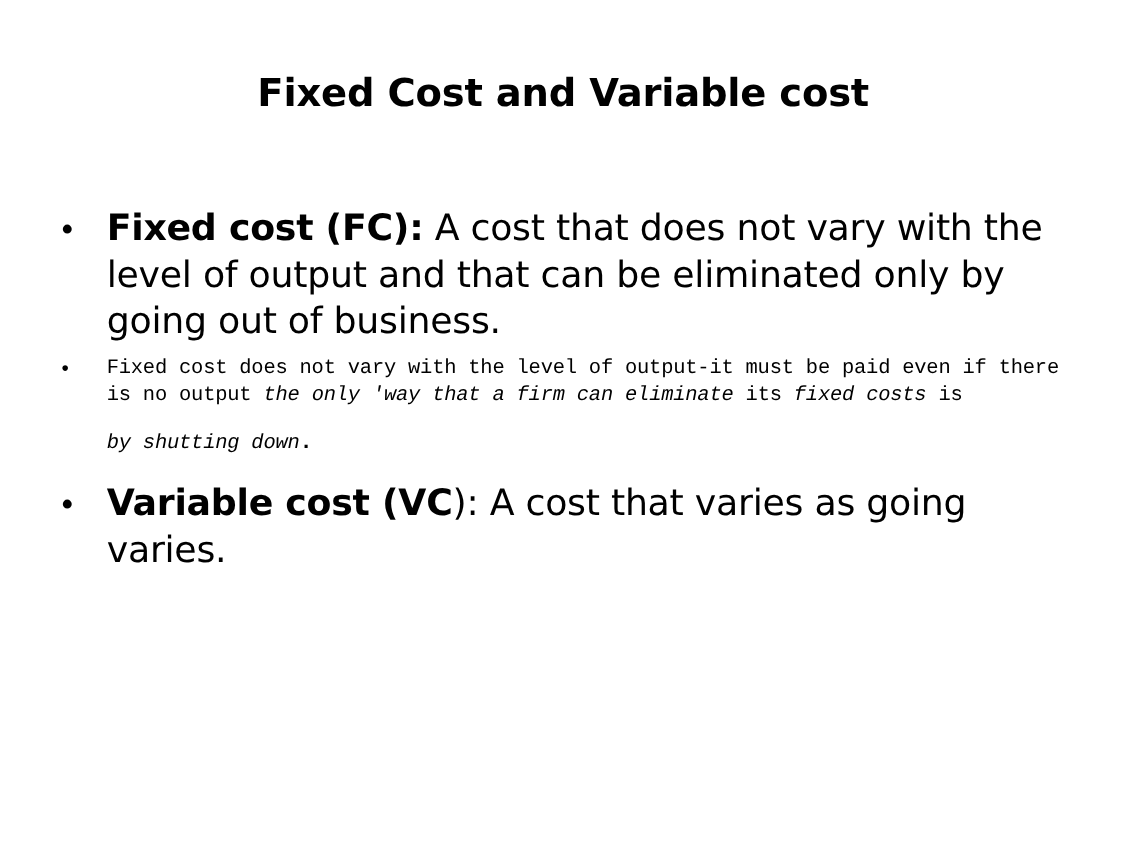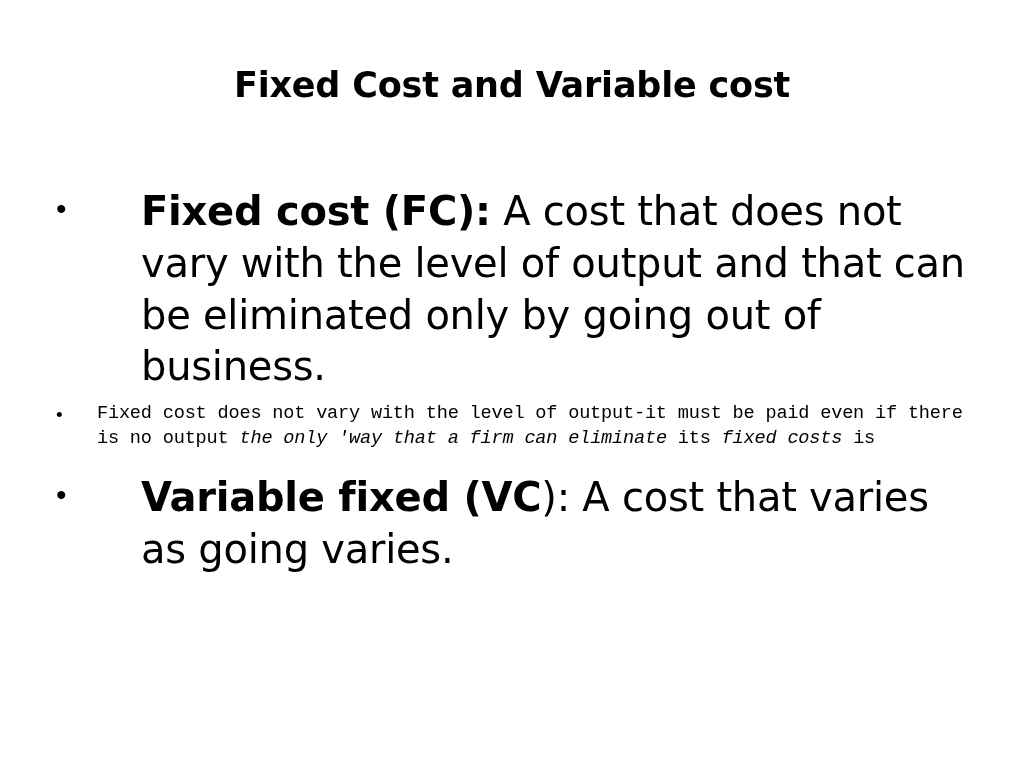--- a/index.html
+++ b/index.html
@@ -66,24 +66,23 @@
   .lvl1 {
     margin-bottom: 0;
   }
   .lvl1 .bullet-mark {
     width: 41px;
     font-size: 30px;
     padding-top: 8px;
   }
   .lvl1 .bullet-text {
     font-family: "DejaVu Sans", sans-serif;
-    font-size: 40px;
+    font-size: 33px;
     line-height: 1.295;
     letter-spacing: -0.25px;
-    margin-left: 44px;
   }
   .lvl1 .bullet-text b {
     font-weight: bold;
   }
 
   
   .lvl2 {
     margin-top: 8px;
   }
   .lvl2 .bullet-mark {
@@ -128,24 +127,25 @@
   <div class="body-block">
 
     <div class="bullet-row lvl1">
       <span class="bullet-mark">•</span>
       <span class="bullet-text"><b>Fixed cost (FC):</b><span> A cost that does not vary with the level of output and that can be eliminated only by going out of business.</span></span>
     </div>
 
     <div class="bullet-row lvl2">
       <span class="bullet-mark">•</span>
       <span class="bullet-text"><span>Fixed cost does not vary with the level of output-it must be paid even if there is no output </span><i>the only 'way that a firm can eliminate</i><span> its </span><i>fixed costs</i><span> is</span>
+        <div class="sub-cont"><span>by shutting down</span><span class="strong-dot">.</span></div>
       </span>
     </div>
 
     <div class="spacer-lg"></div>
 
     <div class="bullet-row lvl1">
       <span class="bullet-mark">•</span>
-      <span class="bullet-text"><b>Variable fixed (VC</b><span>): A cost that varies as going varies.</span></span>
+      <span class="bullet-text"><b>Variable cost (VC</b><span>): A cost that varies as going varies.</span></span>
     </div>
 
   </div>
 </div>
 
 </body></html>

